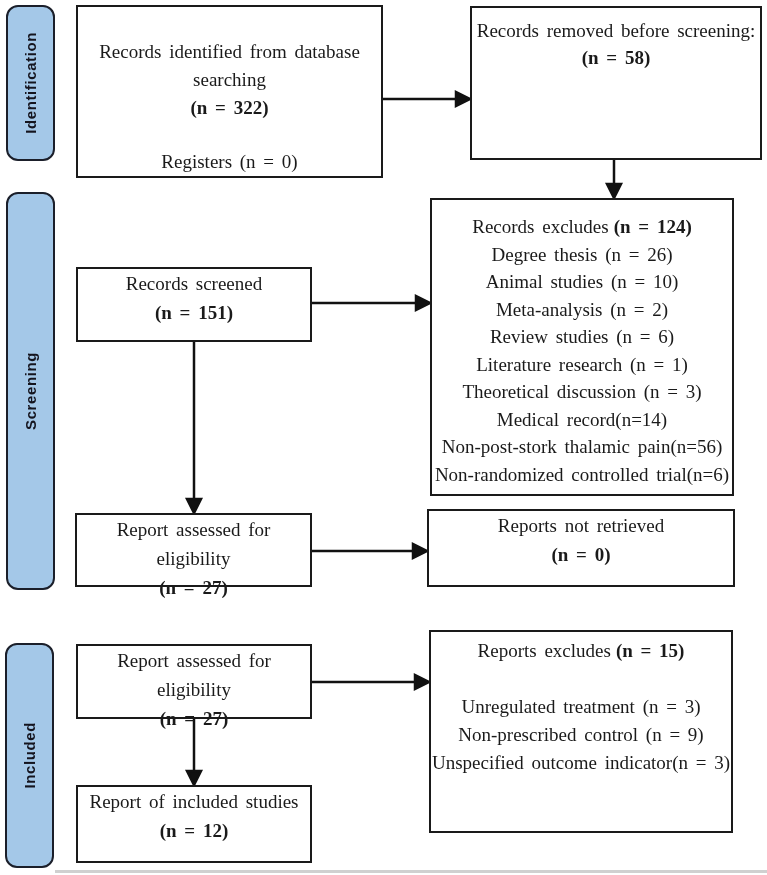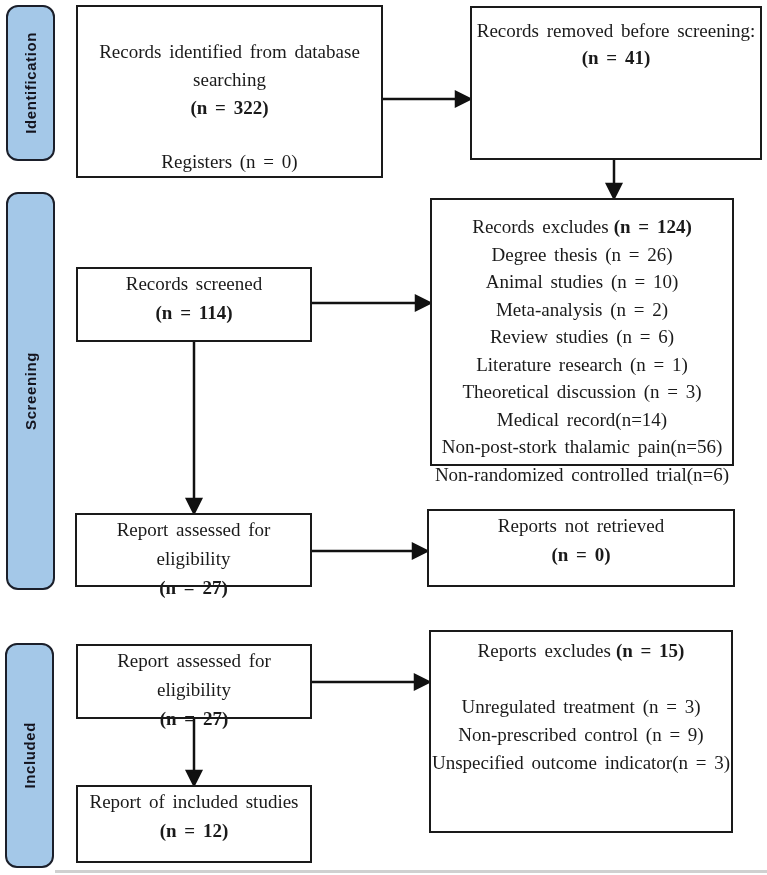--- a/index.html
+++ b/index.html
@@ -57,21 +57,21 @@
   .box .line { line-height: 27px; }
   .bold { font-weight: 700; }
   .count-inline { font-weight: 700; margin-left: 5px; }
 
   #box-identified        { left: 76px;  top: 5px;   width: 307px; height: 173px; padding-top: 31px; }
   #box-identified .line  { line-height: 28px; }
   #box-identified .secondary { margin-top: 26px; }
 
   #box-removed           { left: 470px; top: 6px;   width: 292px; height: 154px; padding-top: 9px; }
 
-  #box-records-excluded  { left: 430px; top: 198px; width: 304px; height: 268px; padding-top: 13px; }
+  #box-records-excluded  { left: 430px; top: 198px; width: 304px; height: 298px; padding-top: 13px; }
   #box-records-excluded .line { line-height: 27.5px; }
 
   .two-line {
     display: flex; flex-direction: column; justify-content: flex-start;
   }
   .two-line .line { line-height: 29px; }
 
   #box-screened          { left: 76px;  top: 267px; width: 236px; height: 75px; }
   #box-assessed          { left: 75px;  top: 513px; width: 237px; height: 74px; }
   #box-not-retrieved     { left: 427px; top: 509px; width: 308px; height: 78px; }
@@ -132,39 +132,39 @@
   </div>
 
   <div class="box" id="box-identified">
     <div class="line">Records identified from database searching</div>
     <div class="line bold">(n = 322)</div>
     <div class="line secondary">Registers (n = 0)</div>
   </div>
 
   <div class="box" id="box-removed">
     <div class="line">Records removed before screening:</div>
-    <div class="line bold">(n = 41)</div>
+    <div class="line bold">(n = 58)</div>
   </div>
 
   <div class="box" id="box-records-excluded">
     <div class="line"><span>Records excludes</span><span class="count-inline">(n = 124)</span></div>
     <div class="line">Degree thesis (n = 26)</div>
     <div class="line">Animal studies (n = 10)</div>
     <div class="line">Meta-analysis (n = 2)</div>
     <div class="line">Review studies (n = 6)</div>
     <div class="line">Literature research (n = 1)</div>
     <div class="line">Theoretical discussion (n = 3)</div>
     <div class="line">Medical record(n=14)</div>
     <div class="line">Non-post-stork thalamic pain(n=56)</div>
     <div class="line">Non-randomized controlled trial(n=6)</div>
   </div>
 
   <div class="box two-line" id="box-screened">
     <div class="line">Records screened</div>
-    <div class="line bold">(n = 114)</div>
+    <div class="line bold">(n = 151)</div>
   </div>
 
   <div class="box two-line" id="box-assessed">
     <div class="line">Report assessed for eligibility</div>
     <div class="line bold">(n = 27)</div>
   </div>
 
   <div class="box two-line" id="box-not-retrieved">
     <div class="line">Reports not retrieved</div>
     <div class="line bold">(n = 0)</div>

